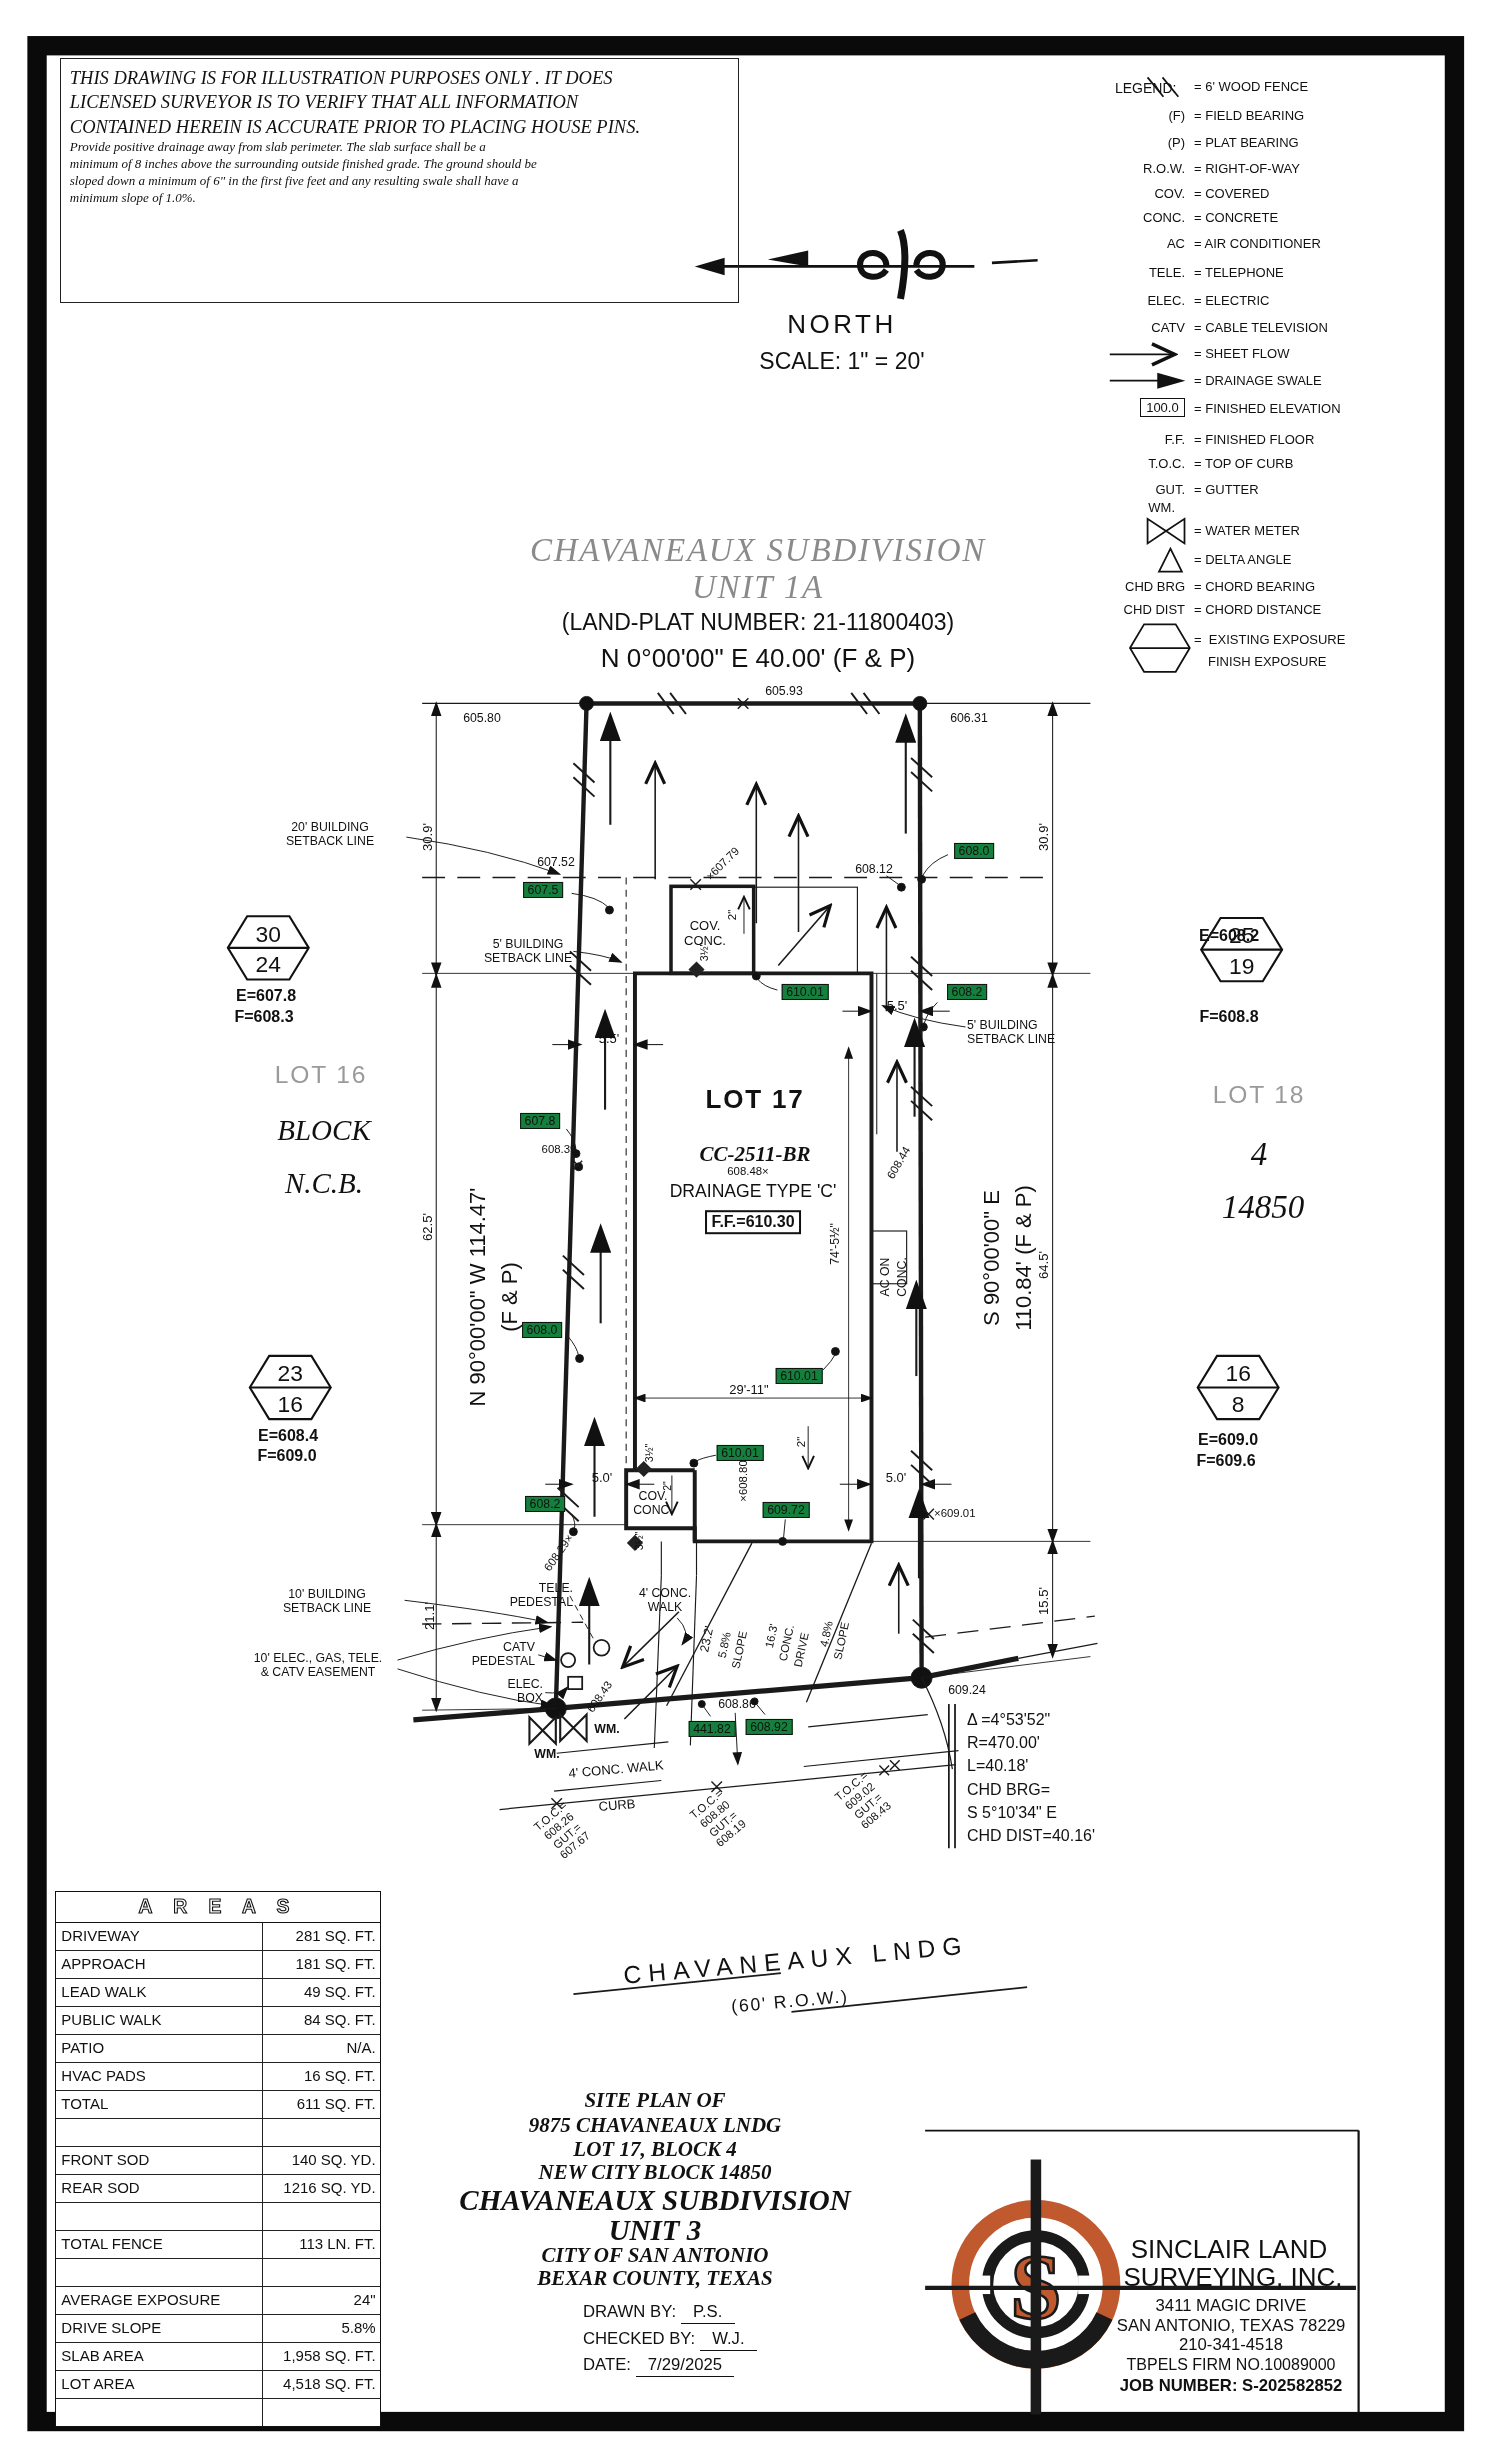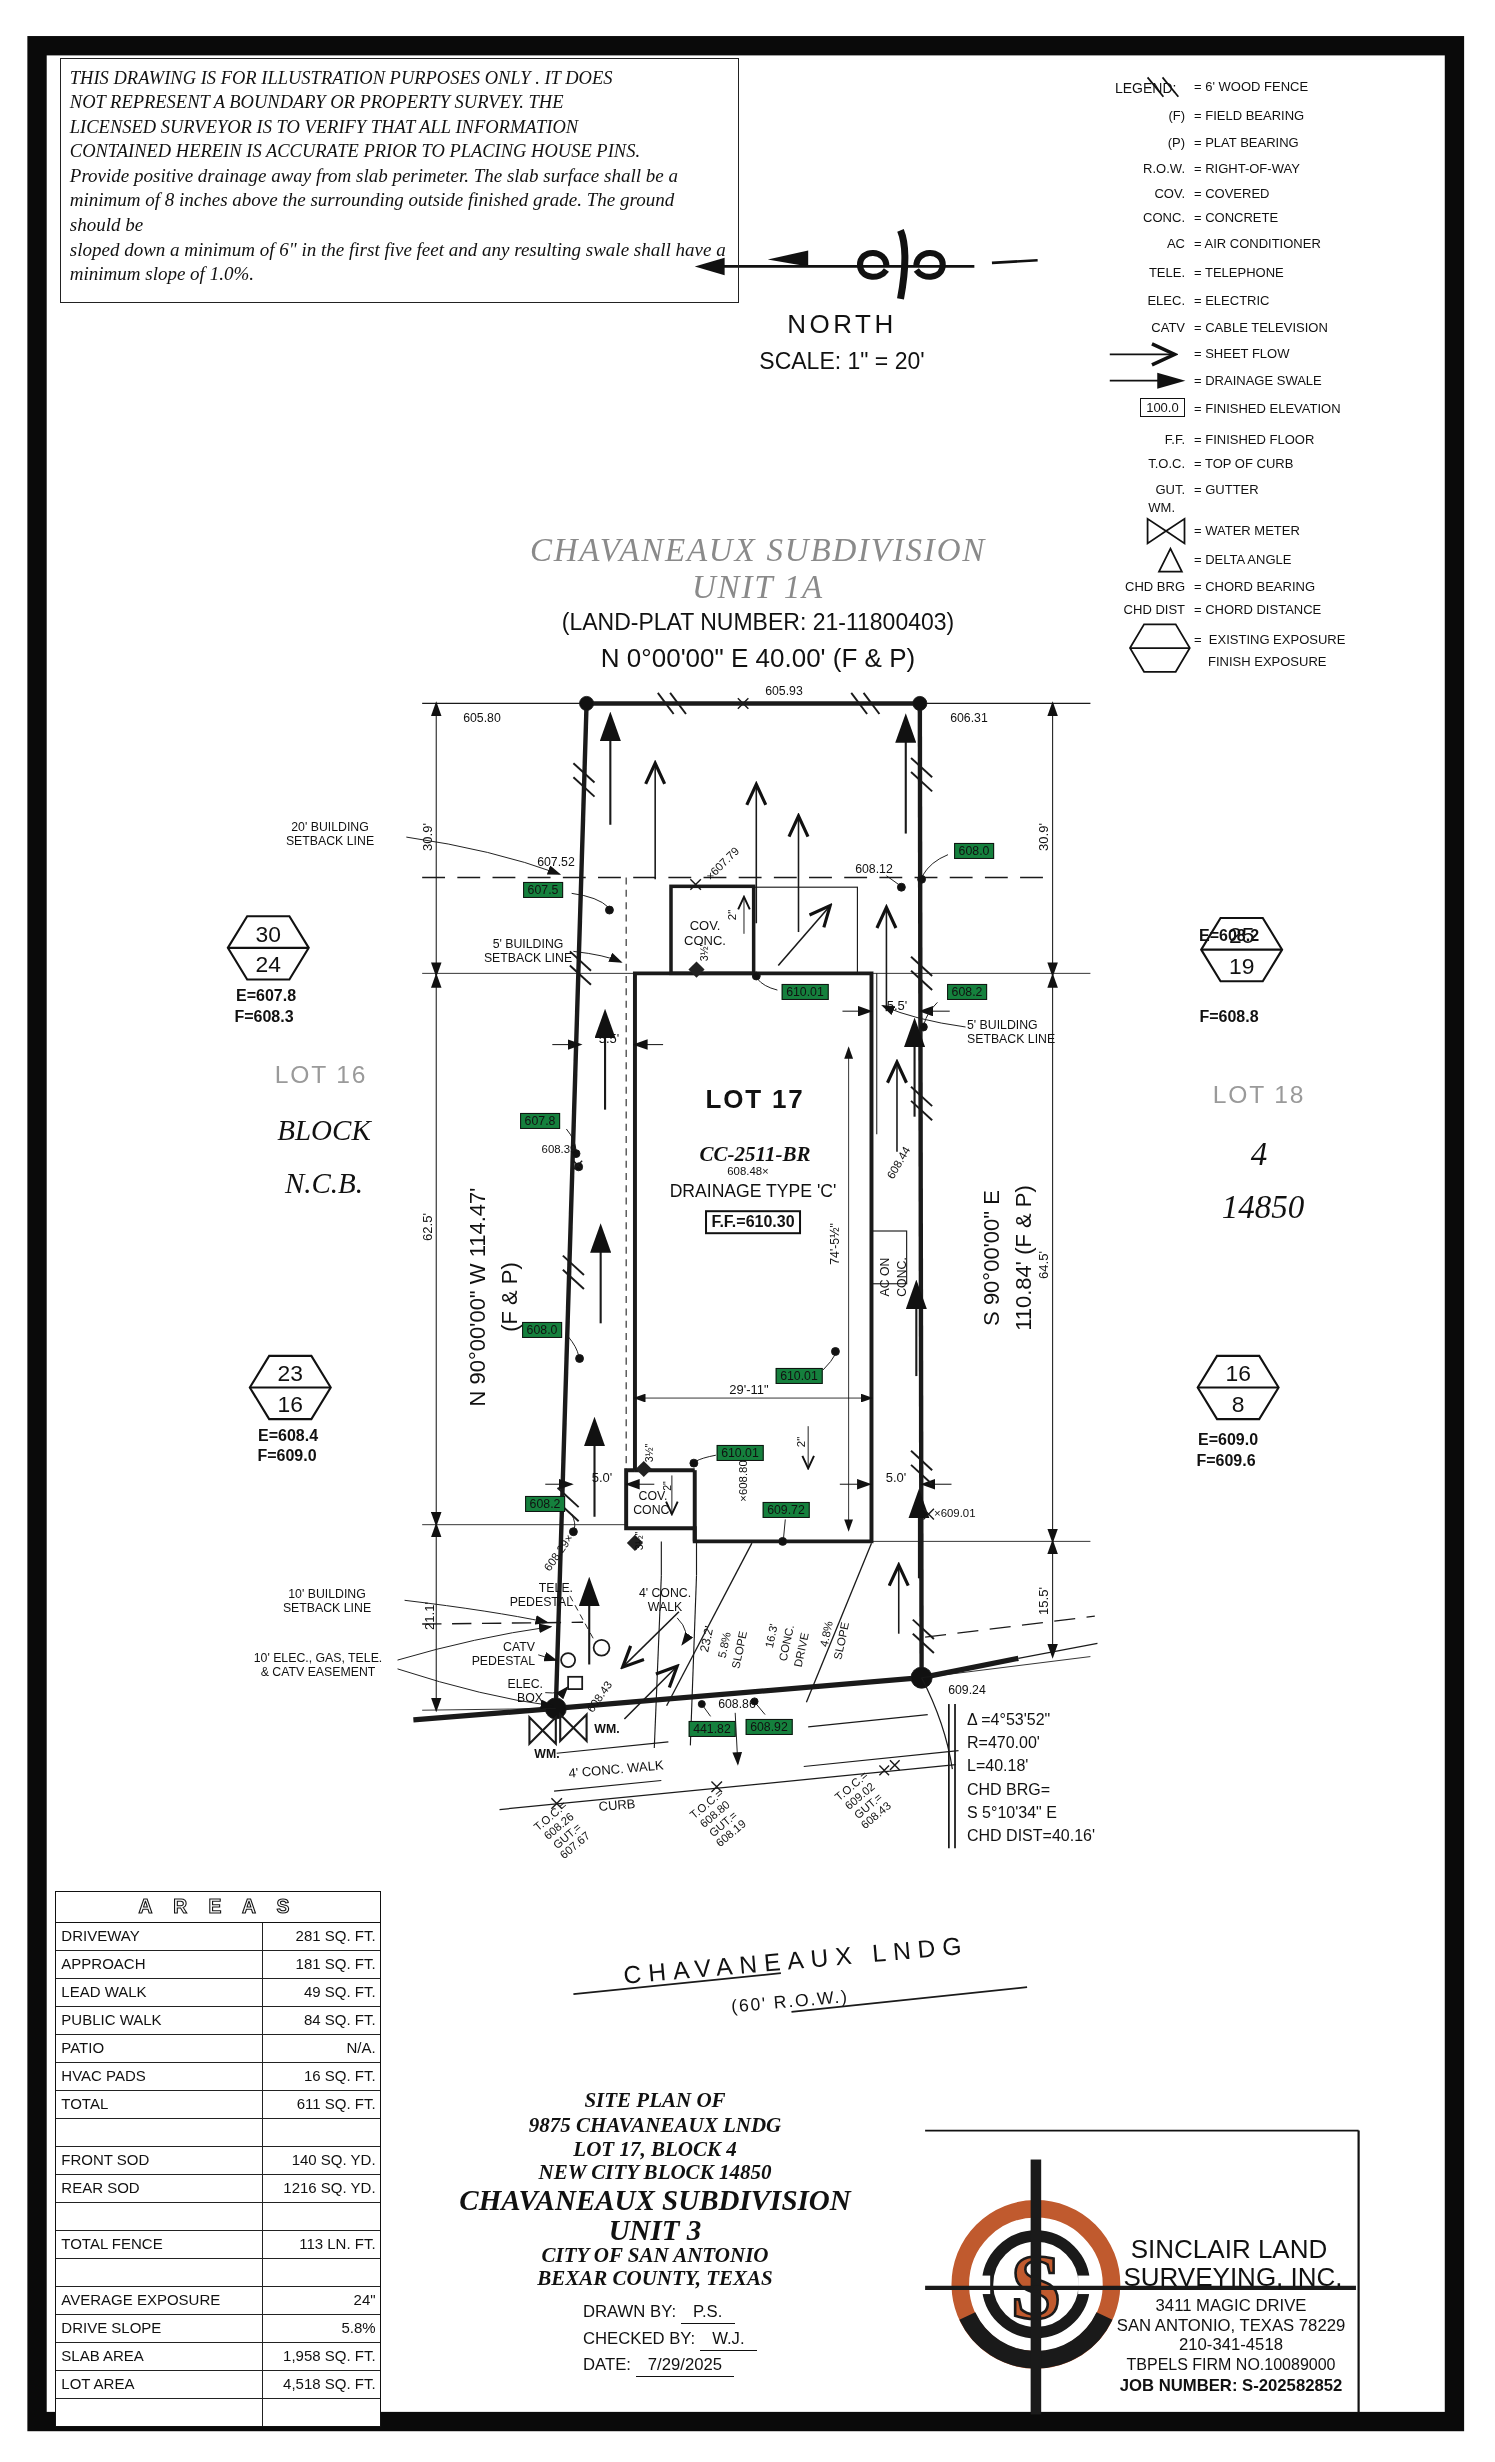--- a/index.html
+++ b/index.html
@@ -26,21 +26,21 @@
   .serif{font-family:"Liberation Serif",serif;}
   .it{font-style:italic;}
   .bold{font-weight:bold;}
   .gray{color:#8a8a8a;}
   .ltgray{color:#9a9a9a;}
   .sp2{letter-spacing:1.8px;} .sp4{letter-spacing:3.5px;} .sp8{letter-spacing:7px;}
   
   #disclaimer{position:absolute;left:60px;top:58px;width:679px;height:245px;border:1.3px solid #222;
               font-family:"Liberation Serif",serif;font-style:italic;padding:7px 8.8px;box-sizing:border-box;}
   #disclaimer .dl1{font-size:18.5px;line-height:1.32;}
-  #disclaimer .dl2{font-size:19px;line-height:1.3;}
+  #disclaimer .dl2{font-size:13px;line-height:1.3;}
   
   .lgrow{position:absolute;left:1110px;width:343px;height:17.6px;}
   .lgsym{position:absolute;right:268px;top:0;white-space:nowrap;font-size:13px;}
   .lglab{position:absolute;left:84px;top:0;white-space:nowrap;font-size:13px;}
   
   #areas{position:absolute;left:55px;top:1891px;width:324px;border:1.8px solid #111;background:#fff;}
   #areas .hdr{height:30px;border-bottom:1.8px solid #111;text-align:center;font-size:19.3px;font-weight:bold;
               letter-spacing:8px;line-height:30px;color:#fff;-webkit-text-stroke:1.1px #111;}
   .trow{display:flex;height:27px;border-bottom:1.1px solid #222;}
   .trow:last-child{border-bottom:none;}
@@ -350,21 +350,20 @@
       <circle cx="1178" cy="2598" r="42" fill="#fff"></circle>
       <text x="1178" y="2636" font-family="Liberation Serif, serif" font-weight="bold" font-size="105" text-anchor="middle" fill="#c05a2e" stroke="#1a1a1a" stroke-width="3">S</text>
       <rect x="1172" y="2456" width="12" height="290" fill="#1a1a1a"></rect>
       <line x1="1052" y1="2602" x2="1542" y2="2602" stroke="#1a1a1a" stroke-width="5"></line>
     </g>
   </g>
 </svg>
 
 <div id="disclaimer">
   <div class="dl1">THIS DRAWING IS FOR ILLUSTRATION PURPOSES ONLY . IT DOES</div>
-  <div class="dl1">NOT REPRESENT A BOUNDARY OR PROPERTY SURVEY. THE</div>
   <div class="dl1">LICENSED SURVEYOR IS TO VERIFY THAT ALL INFORMATION</div>
   <div class="dl1">CONTAINED HEREIN IS ACCURATE PRIOR TO PLACING HOUSE PINS.</div>
   <div class="dl2">Provide positive drainage away from slab perimeter. The slab surface shall be a</div>
   <div class="dl2">minimum of 8 inches above the surrounding outside finished grade. The ground should be</div>
   <div class="dl2">sloped down a minimum of 6" in the first five feet and any resulting swale shall have a</div>
   <div class="dl2">minimum slope of 1.0%.</div>
 </div>
 
 <div class="lb f30 sp4" style="left:842px;top:324px">NORTH</div>
 <div class="lb f26" style="left:842px;top:361px">SCALE:  1" =  20'</div>

